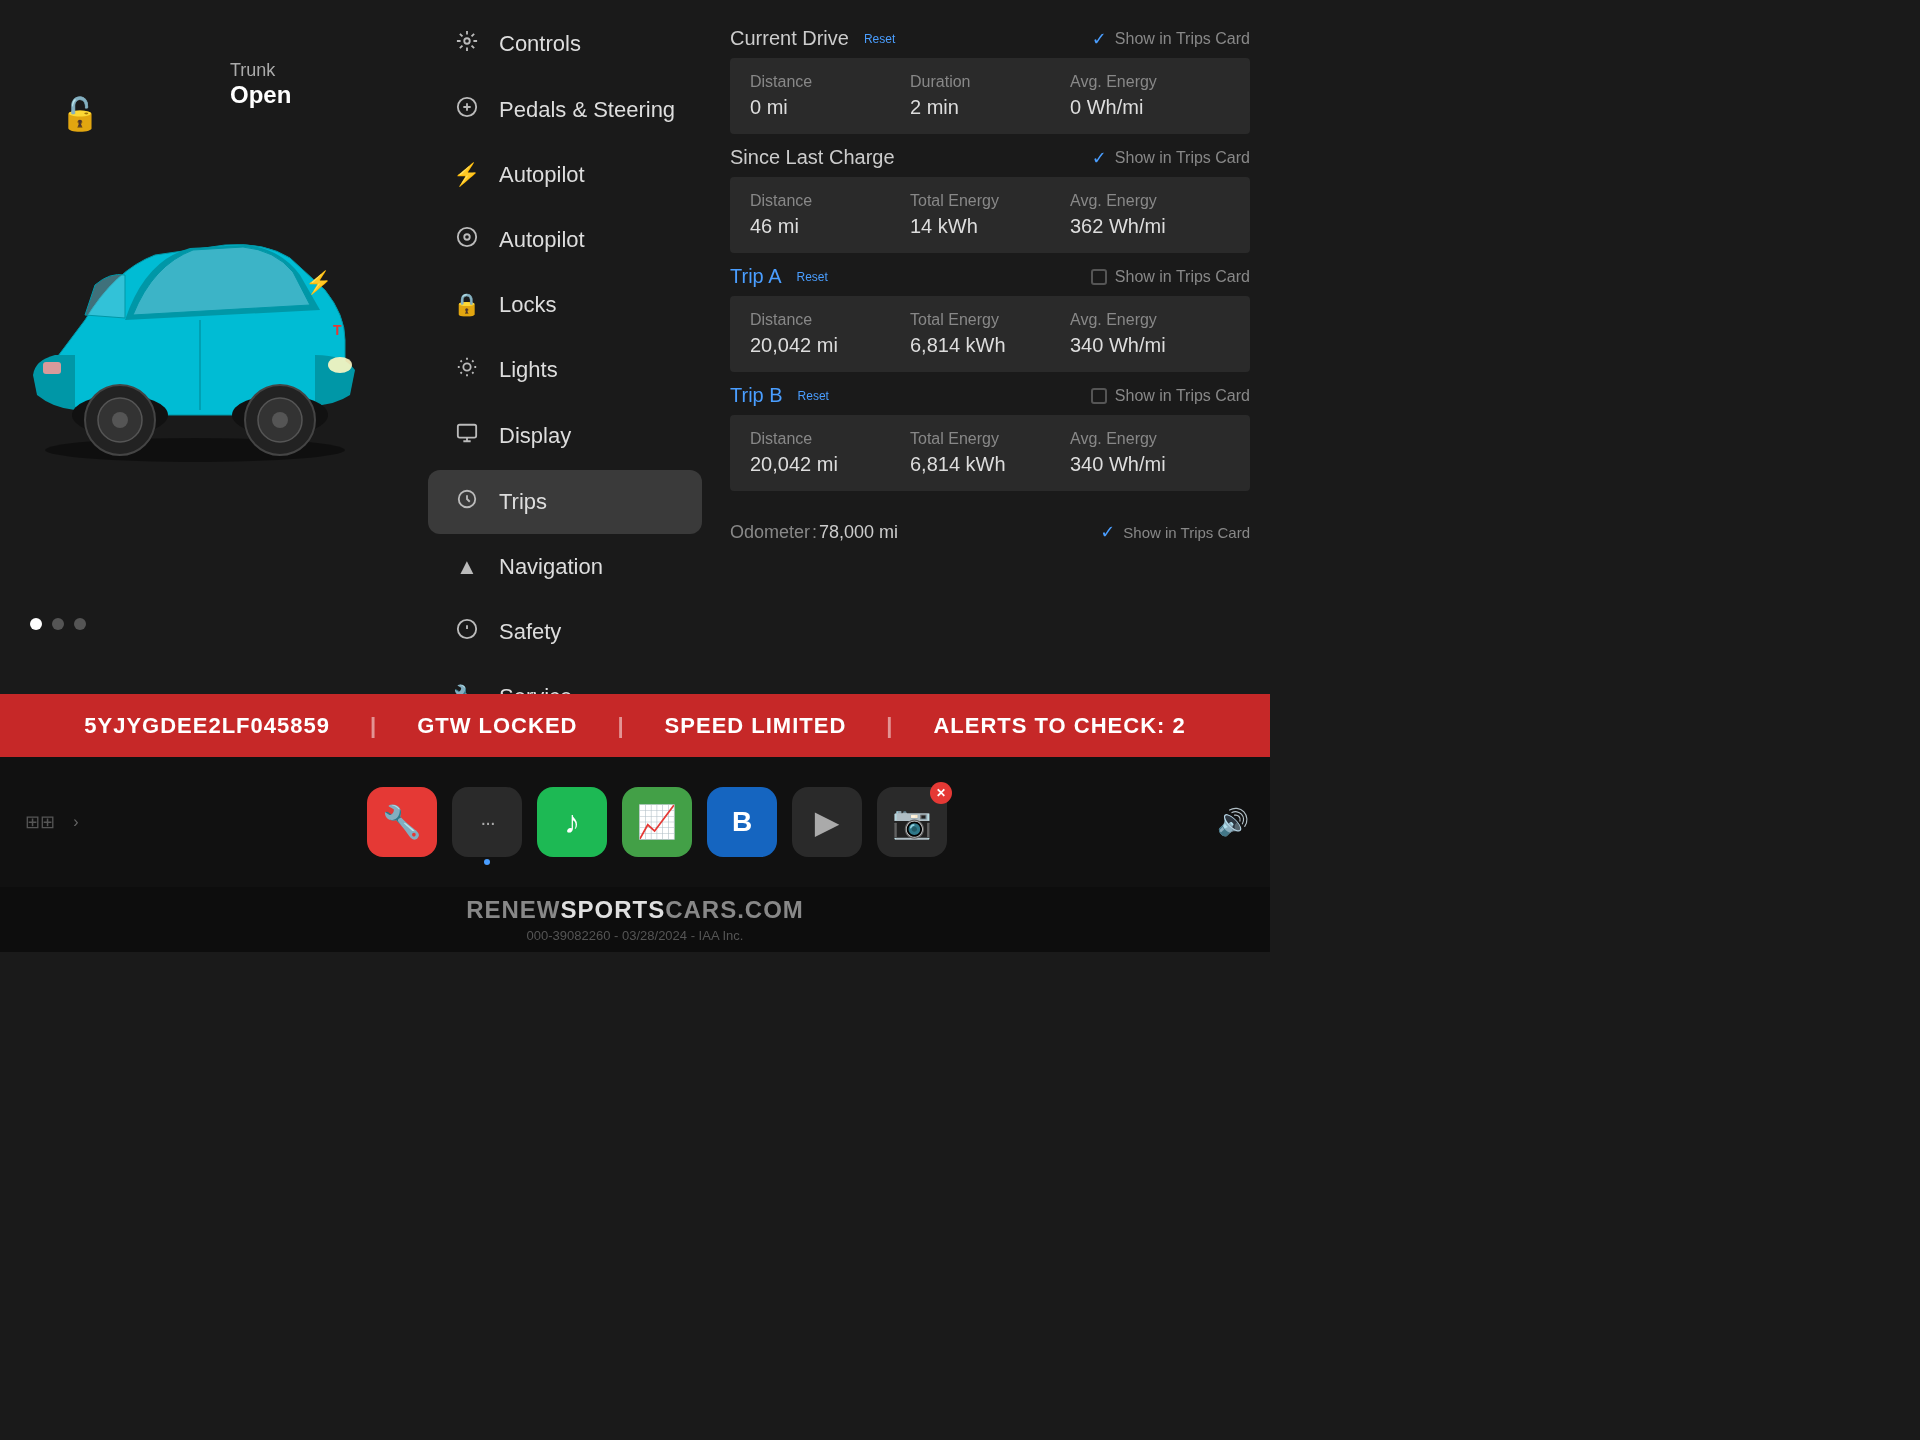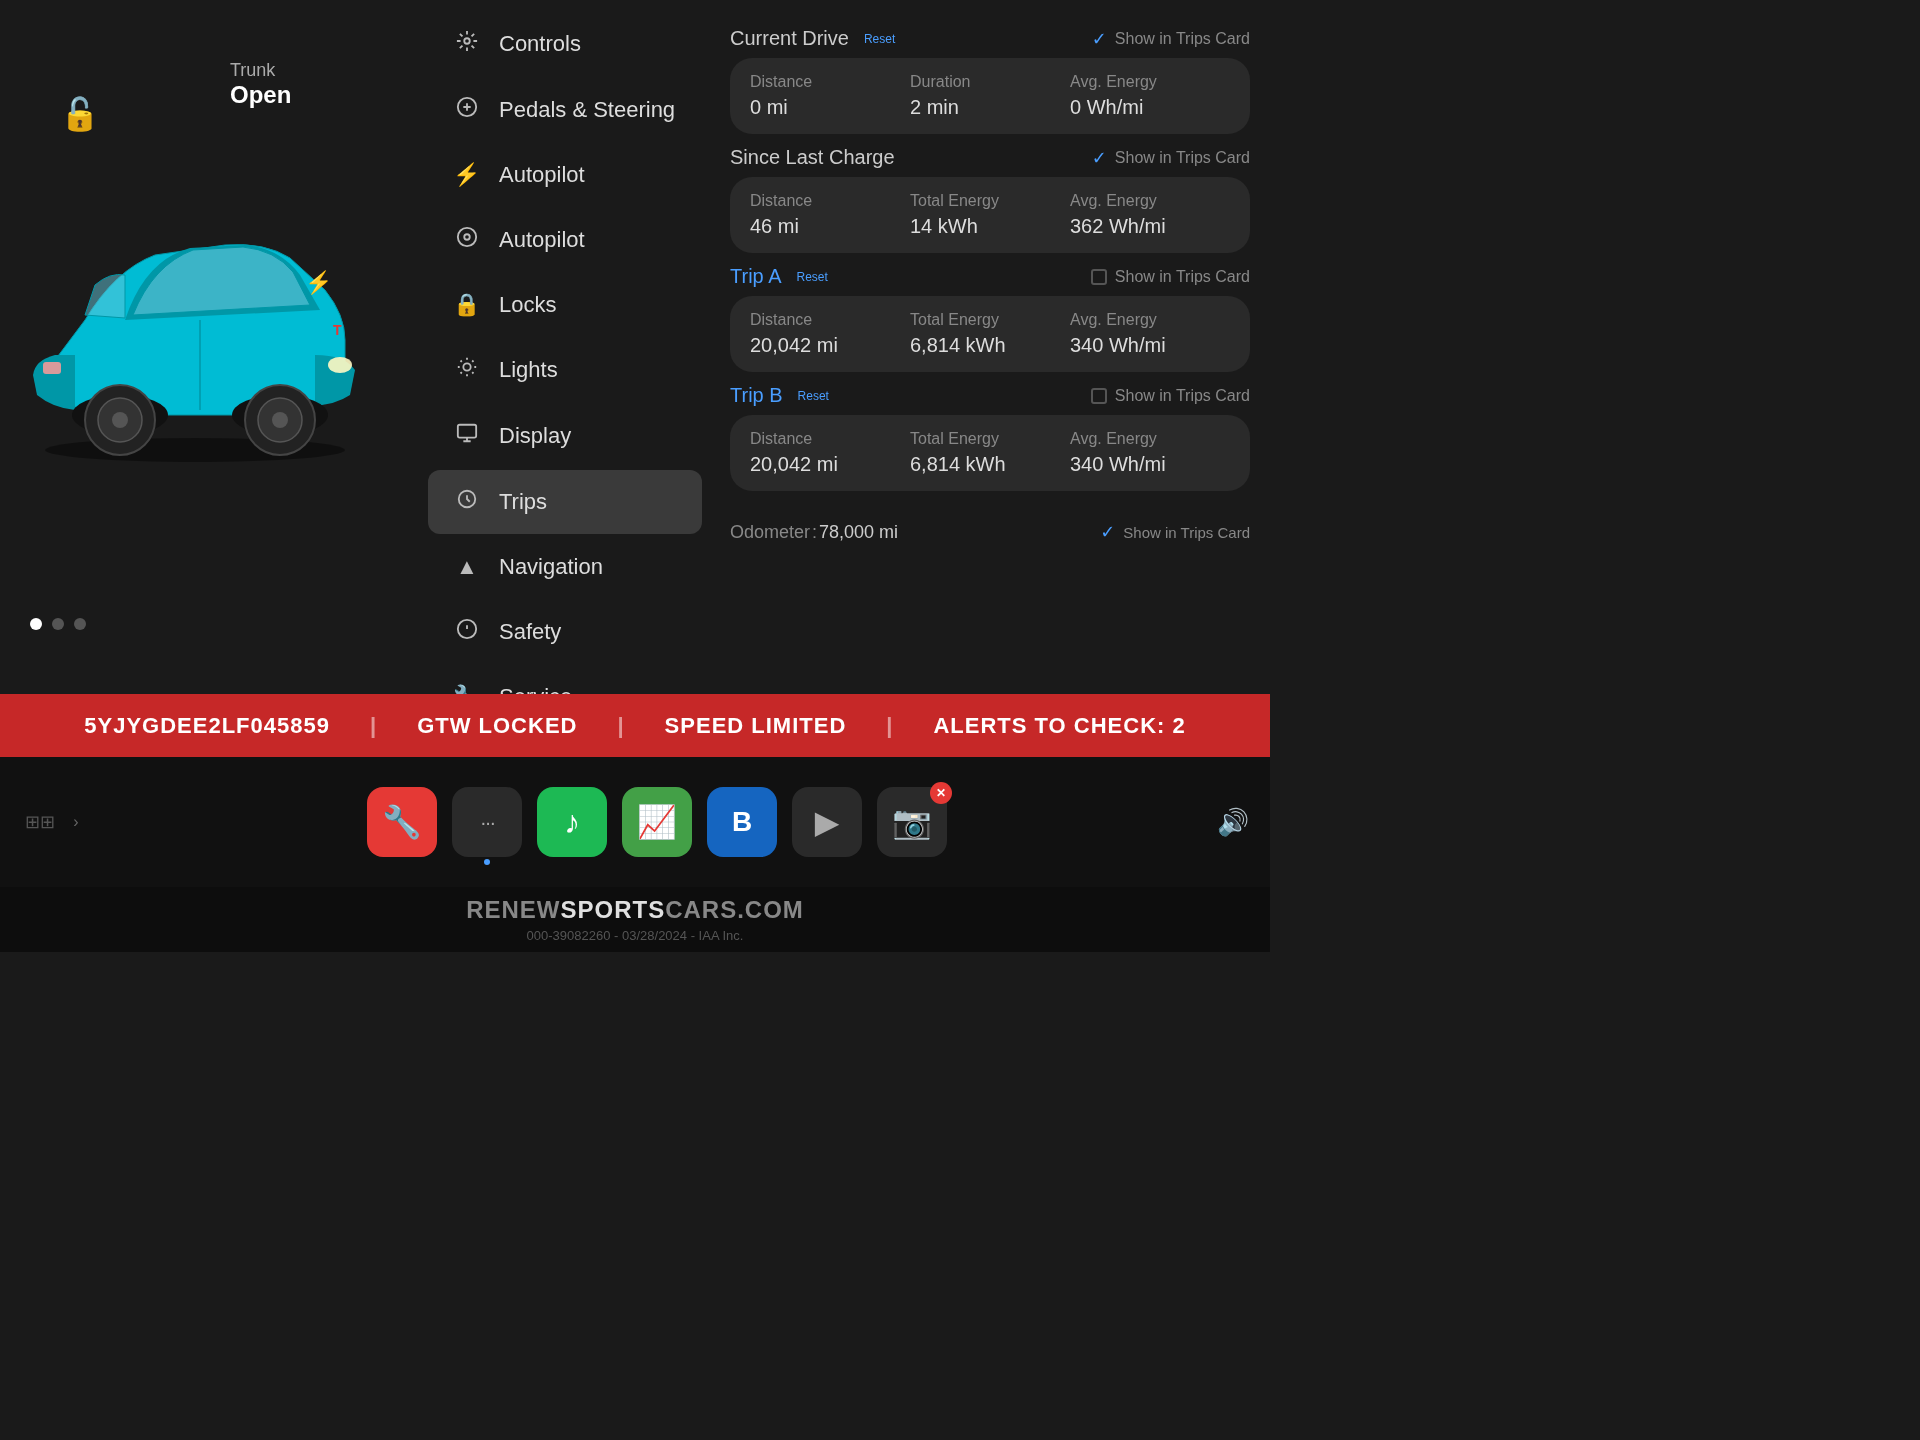--- a/index.html
+++ b/index.html
@@ -207,21 +207,21 @@
     .checkbox-empty {
       width: 16px;
       height: 16px;
       border: 2px solid #555;
       border-radius: 3px;
       display: inline-block;
     }
 
     .stats-card {
       background: #2a2a2a;
-      border-radius: 22px;
+      border-radius: 4px;
       padding: 15px 20px;
       margin-bottom: 10px;
     }
     .stats-row {
       display: flex;
       gap: 0;
     }
     .stat-cell {
       flex: 1;
       padding-right: 20px;

